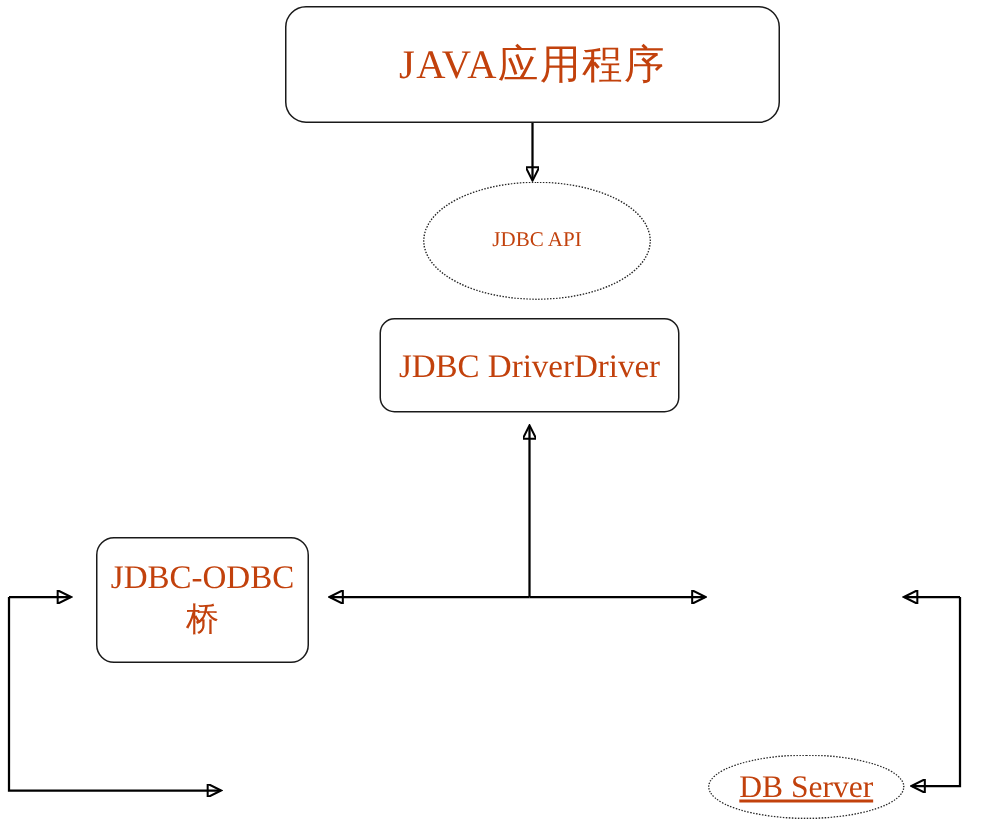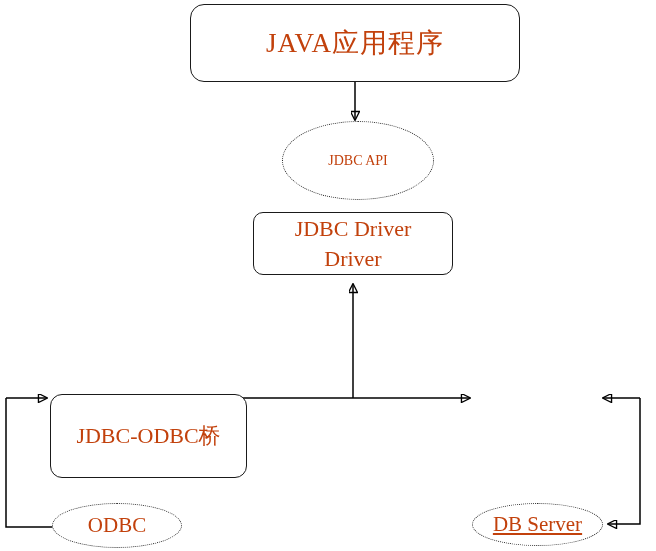--- a/index.html
+++ b/index.html
@@ -52,27 +52,26 @@
   }
   .node-jdbc-api {
     left: 282px; top: 121px; width: 152px; height: 79px;
     font-size: 14px;
   }
   .node-driver-manager {
     left: 253px; top: 212px; width: 200px; height: 63px;
     border-radius: 10px;
     font-size: 22px;
     line-height: 30px;
-    flex-direction: column;
+    flex-direction: row;
   }
   .node-bridge {
-    left: 50px; top: 358px; width: 197px; height: 84px;
+    left: 64px; top: 358px; width: 142px; height: 84px;
     border-radius: 12px;
     font-size: 22px;
-    margin-top: 36px;
   }
   .node-pure-java {
     left: 473px; top: 357px; width: 127px; height: 85px;
     border-radius: 12px;
     font-size: 22px;
   }
   .node-odbc {
     left: 52px; top: 503px; width: 130px; height: 45px;
     font-size: 21px;
   }
@@ -122,21 +121,18 @@
   <div class="node rect-node node-driver-manager">
     <span>JDBC Driver</span>
     <span>Driver</span>
   </div>
 
   <div class="node rect-node node-bridge">
     <span>JDBC-ODBC桥</span>
   </div>
 
 
-  <div class="node ellipse-node node-odbc">
-    <span>ODBC</span>
-  </div>
 
   <div class="node ellipse-node node-db-server">
     <span>DB Server</span>
   </div>
 
 </div>
 
 </body></html>

